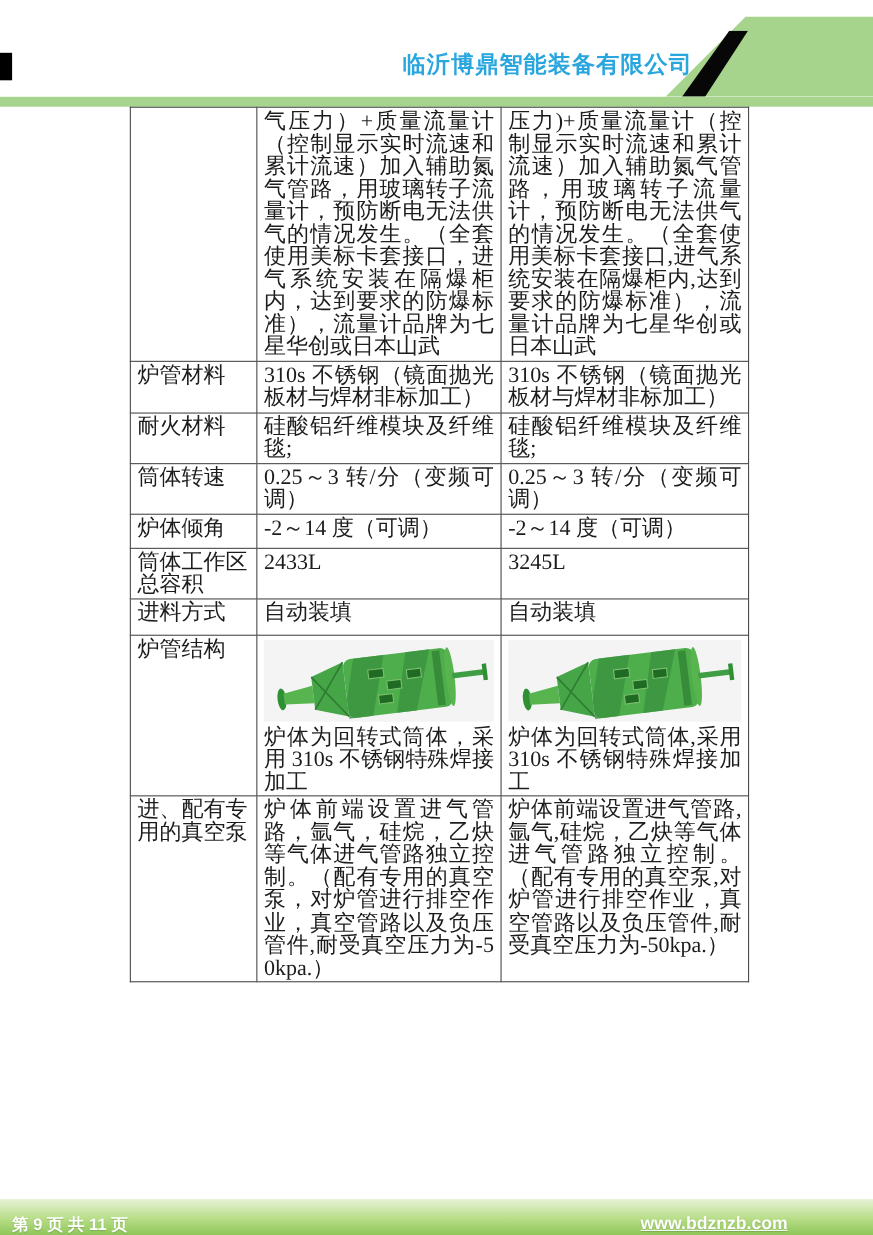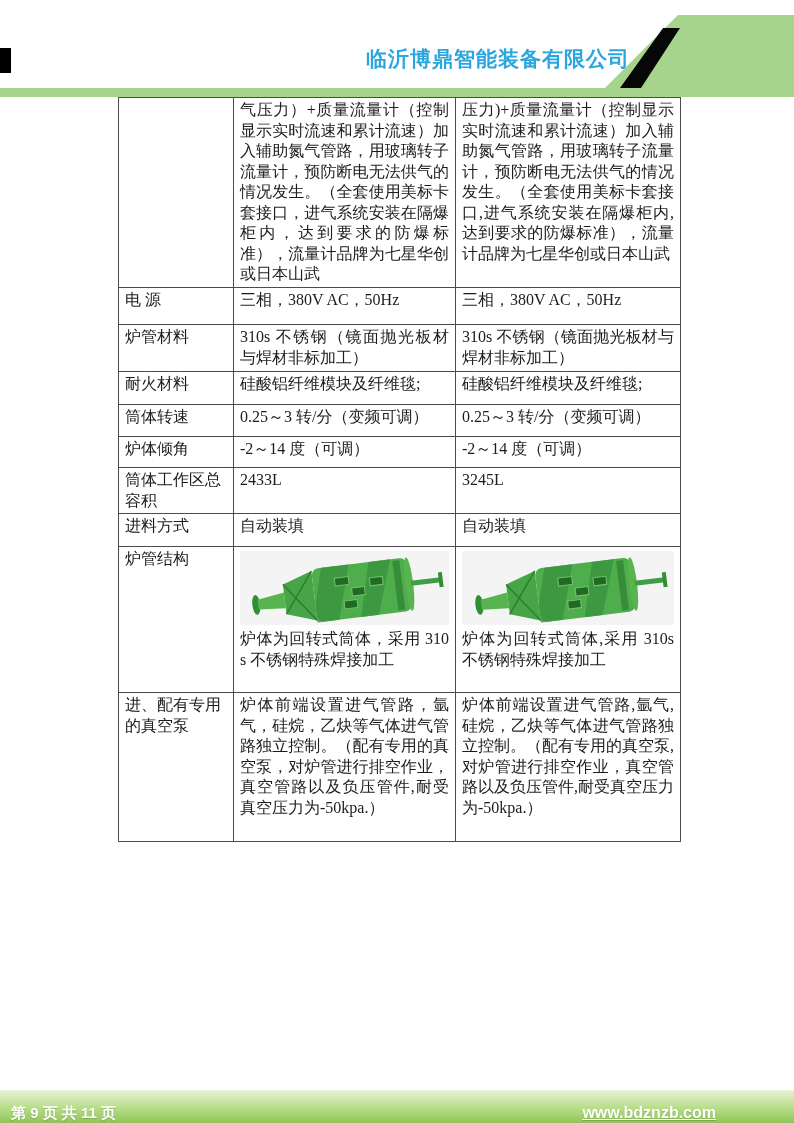--- a/index.html
+++ b/index.html
@@ -18,21 +18,21 @@
   .hdr-green-bar{position:absolute;left:0;top:88px;width:794px;height:9px;background:#a6d48d;}
   .company{
     position:absolute;top:47px;right:164px;
     font-family:Liberation Sans, sans-serif;
     font-weight:bold;font-size:21px;line-height:24px;color:#2aa6df;letter-spacing:1px;white-space:nowrap;
   }
   
   table.spec{
     position:absolute;left:118px;top:97px;width:562px;
     border-collapse:collapse;table-layout:fixed;
-    font-size:16px;line-height:20.5px;
+    font-size:20px;line-height:20.5px;
   }
   table.spec td{
     border:1px solid #4b4b4b;vertical-align:top;
     padding:2px 6px 2px 6px;overflow:hidden;word-break:break-all;
   }
   td.lbl{text-align:left;word-break:keep-all;overflow-wrap:anywhere;}
   td.val{text-align:justify;}
   tr.r0{height:190px;} tr.r1{height:37px;} tr.r2{height:47px;} tr.r3{height:33px;}
   tr.r4{height:32px;} tr.r5{height:31px;} tr.r6{height:33px;} tr.r7{height:44px;}
   tr.r8{height:40px;} tr.r9{height:33px;} tr.r10{height:146px;} tr.r11{height:149px;}
@@ -67,25 +67,20 @@
     <colgroup>
         <col style="width:115px">
         <col style="width:222px">
         <col style="width:225px">
       </colgroup>
     <tbody>
       <tr class="r0">
         <td class="lbl"></td>
         <td class="val">气压力）+质量流量计（控制显示实时流速和累计流速）加入辅助氮气管路，用玻璃转子流量计，预防断电无法供气的情况发生。（全套使用美标卡套接口，进气系统安装在隔爆柜内，达到要求的防爆标准），流量计品牌为七星华创或日本山武</td>
         <td class="val">压力)+质量流量计（控制显示实时流速和累计流速）加入辅助氮气管路，用玻璃转子流量计，预防断电无法供气的情况发生。（全套使用美标卡套接口,进气系统安装在隔爆柜内,达到要求的防爆标准），流量计品牌为七星华创或日本山武</td>
-      </tr>
-      <tr class="r1">
-        <td class="lbl">电 源</td>
-        <td class="val">三相，380V AC，50Hz</td>
-        <td class="val">三相，380V AC，50Hz</td>
       </tr>
       <tr class="r2">
         <td class="lbl">炉管材料</td>
         <td class="val">310s 不锈钢（镜面抛光板材与焊材非标加工）</td>
         <td class="val">310s 不锈钢（镜面抛光板材与焊材非标加工）</td>
       </tr>
       <tr class="r3">
         <td class="lbl">耐火材料</td>
         <td class="val">硅酸铝纤维模块及纤维毯;</td>
         <td class="val">硅酸铝纤维模块及纤维毯;</td>

